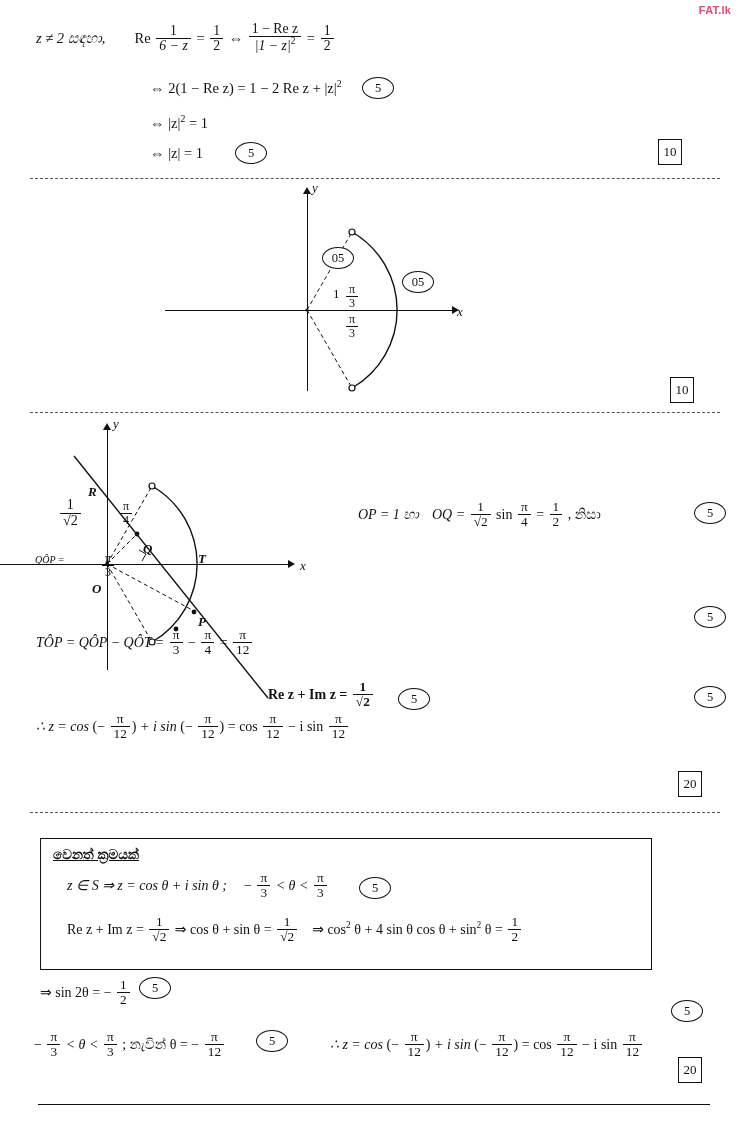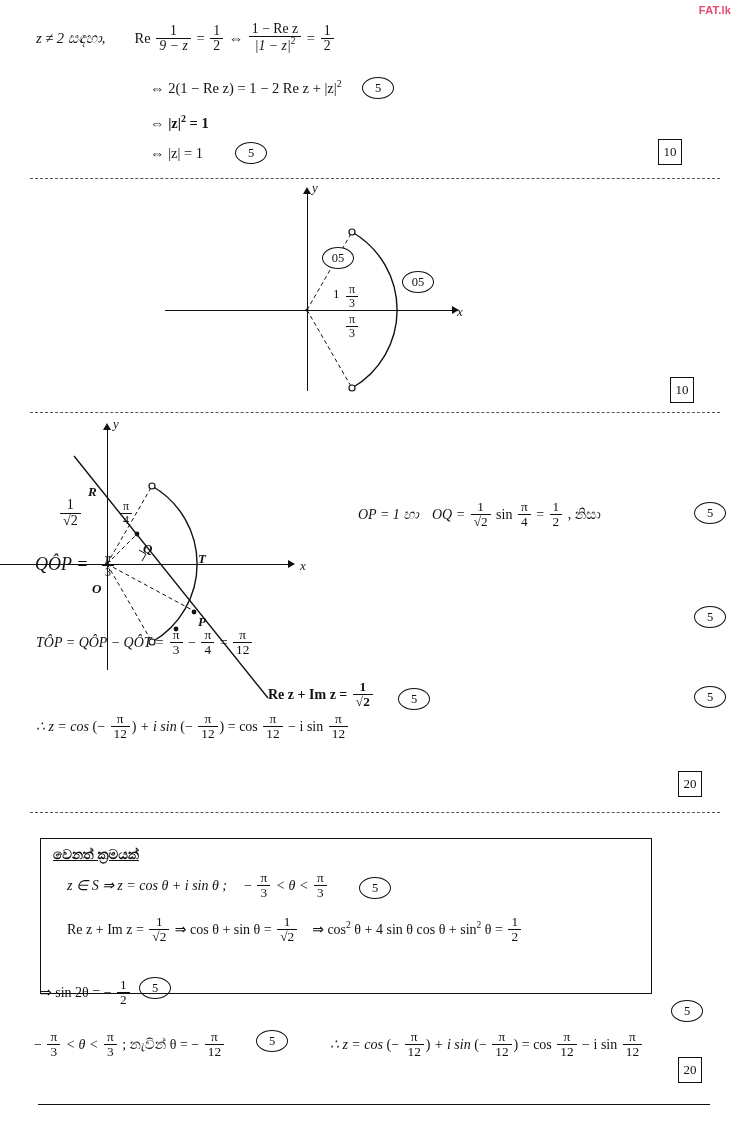--- a/index.html
+++ b/index.html
@@ -74,21 +74,21 @@
   }
   .arrow-right {
     position:absolute; width:0; height:0;
     border-top:4px solid transparent; border-bottom:4px solid transparent;
     border-left:7px solid #111;
   }
   .lbl { position:absolute; font-size:13px; font-style:italic; }
 
   
   .altbox {
-    position:absolute; left:40px; top:838px; width:612px; height:156px;
+    position:absolute; left:40px; top:838px; width:612px; height:132px;
     border:1.4px solid #111; background:#fff;
   }
   .alt-title {
     position:absolute; left:12px; top:8px; font-size:13.5px;
     font-family:"Liberation Sans", sans-serif; font-weight:bold;
     text-decoration:underline;
   }
 </style>
 </head>
 <body>
@@ -98,21 +98,21 @@
   <div class="wm-brand">FAT.lk</div>
 
   <div id="s1">
 
     <div class="l1 math" style="left:36px; top:22px;">
       <span class="it">z ≠ 2 සඳහා,</span>
       <span style="display:inline-block; width:22px;"></span>
       <span class="up">Re</span>
       <span class="frac">
         <span class="num">1</span>
-        <span class="den it">9 − z</span>
+        <span class="den it">6 − z</span>
       </span>
       <span>=</span>
       <span class="frac">
         <span class="num">1</span>
         <span class="den">2</span>
       </span>
       <span>⇔</span>
       <span class="frac">
         <span class="num"><span class="up">1 − Re z</span></span>
         <span class="den"><span class="it">|1 − z|</span><span class="sup">2</span></span>
@@ -122,21 +122,21 @@
         <span class="num">1</span>
         <span class="den">2</span>
       </span>
     </div>
 
     <div class="l1 math" style="left:150px; top:78px;text-align:center;">
       <span>⇔ 2(1 − Re z) = 1 − 2 Re z + |z|</span><span class="sup">2</span>
     </div>
     <div class="circle" style="position:absolute; left:362px; top:77px;">5</div>
 
-    <div class="l1 math" style="left:150px; top:113px;font-weight:bold;">
+    <div class="l1 math" style="left:150px; top:113px;">
       <span>⇔ |z|</span><span class="sup">2</span>
       <span>= 1</span>
     </div>
 
     <div class="l1 math" style="left:150px; top:145px;">⇔ |z| = 1</div>
     <div class="circle" style="position:absolute; left:235px; top:142px;">5</div>
 
     <div class="boxmark" style="left:658px; top:139px;">10</div>
   </div>
 
@@ -223,21 +223,21 @@
     <div class="frac" style="position:absolute; left:58px; top:82px; font-size:14px;">
       <span class="num">1</span>
       <span class="den">√2</span>
     </div>
 
     <div class="frac sm" style="position:absolute; left:118px; top:84px; font-size:12px;">
       <span class="num">π</span>
       <span class="den">4</span>
     </div>
 
-    <div style="position:absolute; left:35px; top:138px; font-size:18px; font-style:italic; white-space:nowrap;">
+    <div style="position:absolute; left:35px; top:138px; font-size:10px; font-style:italic; white-space:nowrap;">
       <span>QÔP =</span>
     </div>
     <div class="frac sm" style="position:absolute; left:100px; top:136px; font-size:12px;">
       <span class="num">π</span>
       <span class="den">3</span>
     </div>
 
     <div style="position:absolute; left:358px; top:84px; font-size:14px; white-space:nowrap;">
       <span class="it">OP = 1 හා</span>
       <span style="display:inline-block;width:6px;"></span>

